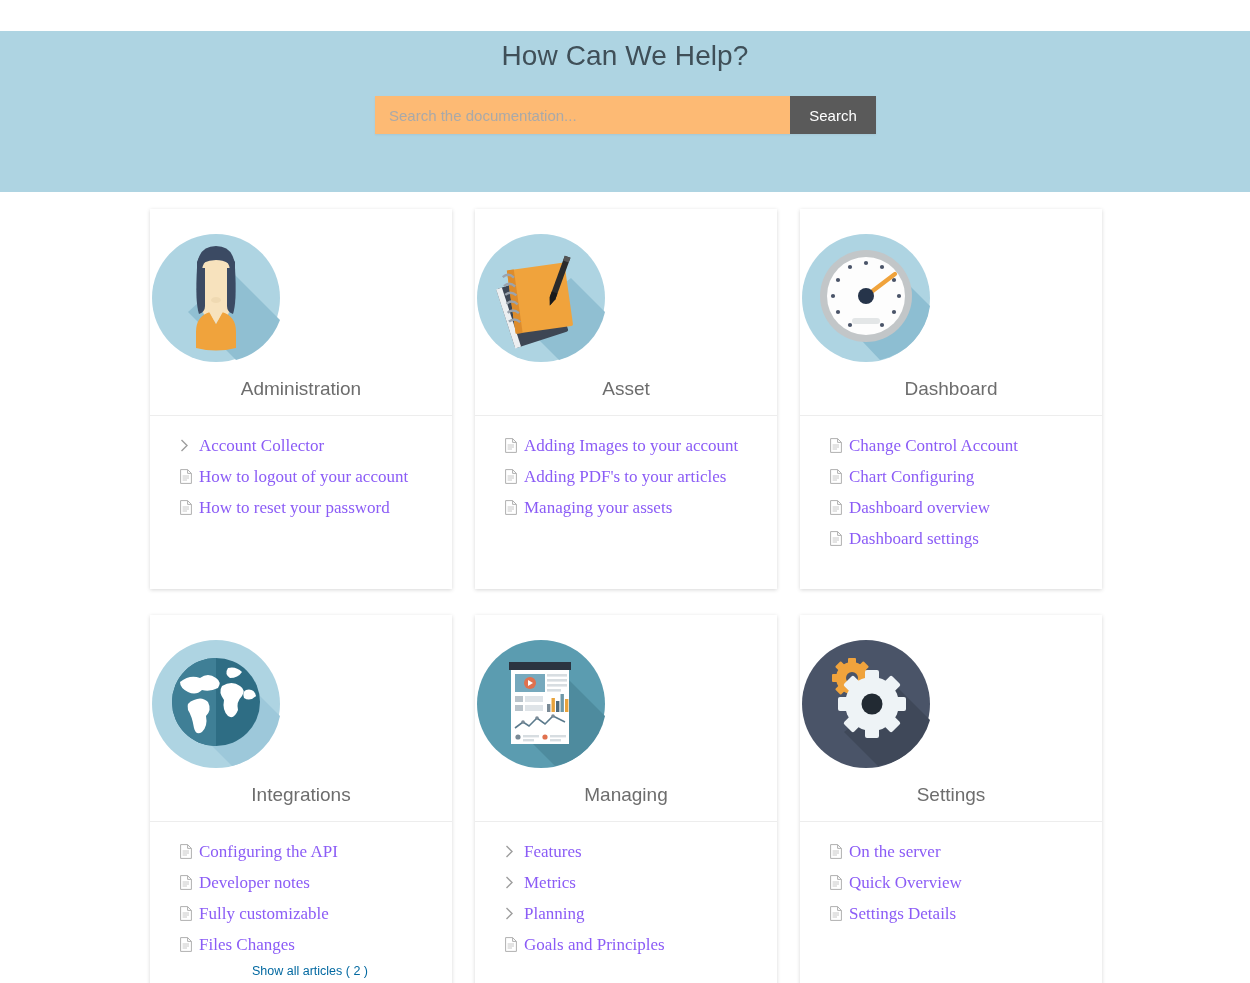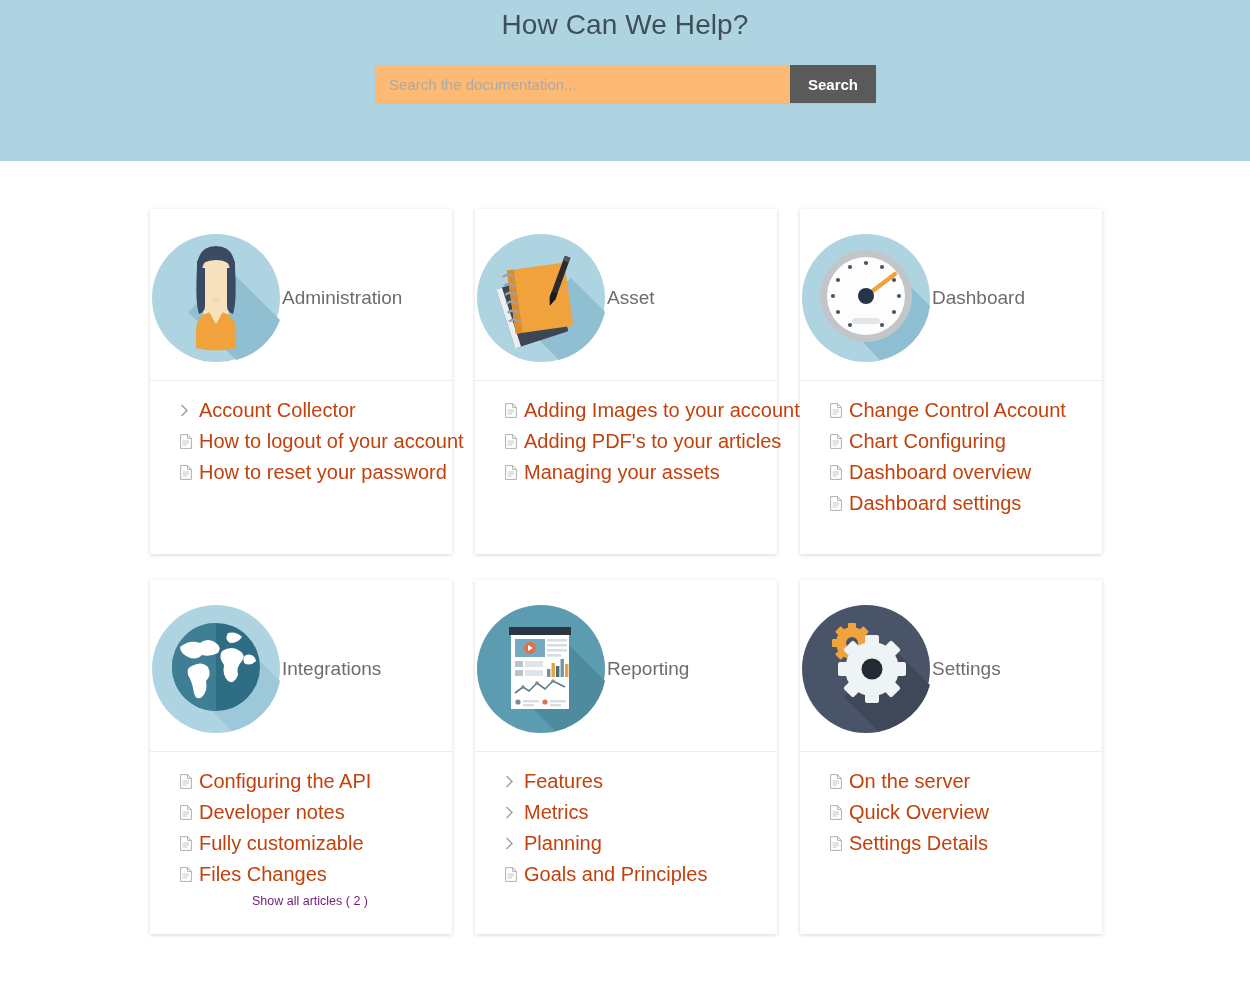--- a/index.html
+++ b/index.html
@@ -15,20 +15,21 @@
     position: relative;
   }
 
   
   .hero {
     width: 1250px;
     height: 161px;
     background: #aed4e2;
     box-sizing: border-box;
     position: relative;
+    margin-top: 31px;
   }
   .hero-title {
     text-align: center;
     font-size: 28px;
     font-weight: 400;
     color: #3f4f58;
     margin: 0;
     padding-top: 9px;
     letter-spacing: 0.1px;
   }
@@ -58,21 +59,20 @@
   }
   .search-button {
     width: 86px;
     border: none;
     background: #5a5a5a;
     color: #ffffff;
     font-family: "Liberation Sans", sans-serif;
     font-size: 15px;
     cursor: pointer;
     padding: 0;
-    font-weight: bold;
   }
 
   
   .grid {
     position: absolute;
     left: 150px;
     top: 209px;
     width: 952px;
   }
   .grid-row {
@@ -82,23 +82,23 @@
   }
   .card {
     width: 302px;
     background: #ffffff;
     box-shadow: 0 1px 4px rgba(0,0,0,0.16);
     box-sizing: border-box;
     display: flex;
     flex-direction: column;
   }
   .card-head {
-    padding: 23px 0 16px 0;
+    padding: 23px 0 0 0;
     display: flex;
-    align-items: center;
+    flex-direction: column;
     border-bottom: 1px solid #ededed;
   }
   .card-title {
     font-size: 19px;
     color: #6d6d6d;
     font-weight: 400;
     margin: 14px 0 0 0;
     padding-bottom: 15px;
     text-align: center;
   }
@@ -107,38 +107,39 @@
     flex: 1 1 auto;
   }
   .card.row1 .card-body { min-height: 143px; }
   .card.row2 .card-body { min-height: 152px; }
 
   .art-item {
     display: flex;
     align-items: center;
     padding: 0 0 0 30px;
     height: 31px;
-    color: #c2410c;
-    font-size: 20px;
+    color: #8b5cf6;
+    font-size: 17px;
     cursor: pointer;
     white-space: nowrap;
+    font-family: Liberation Serif, serif;
   }
   .art-item .glyph {
     width: 18px;
     flex: 0 0 18px;
     display: inline-flex;
     align-items: center;
     justify-content: flex-start;
   }
   .art-label { padding-left: 1px; }
 
   .show-all {
     text-align: center;
     font-size: 12.5px;
-    color: #701a75;
+    color: #0369a1;
     margin-top: 4px;
     padding-left: 18px;
     cursor: pointer;
   }
 
   .icon-circle {
     width: 132px;
     height: 132px;
     position: relative;
   }
@@ -451,21 +452,21 @@
                 <circle cx="78" cy="78" r="1.8"></circle>
             </g>
             <circle cx="43" cy="99" r="2.6" fill="#7a8a96"></circle>
             <rect x="48" y="97" width="16" height="2.4" fill="#d7dde1"></rect>
             <rect x="48" y="101" width="11" height="2.4" fill="#d7dde1"></rect>
             <circle cx="70" cy="99" r="2.6" fill="#e0714e"></circle>
             <rect x="75" y="97" width="16" height="2.4" fill="#d7dde1"></rect>
             <rect x="75" y="101" width="11" height="2.4" fill="#d7dde1"></rect>
           </svg>
         </div>
-        <div class="card-title">Reporting</div>
+        <div class="card-title">Managing</div>
       </div>
       <div class="card-body">
         <div class="art-item">
           <span class="glyph">
             <svg width="9" height="13" viewBox="0 0 9 13">
                 <path d="M1.5 1 L7 6.5 L1.5 12" fill="none" stroke="#9e9e9e" stroke-width="1.4"></path>
               </svg>
           </span>
           <span class="art-label">Features</span>
         </div>

